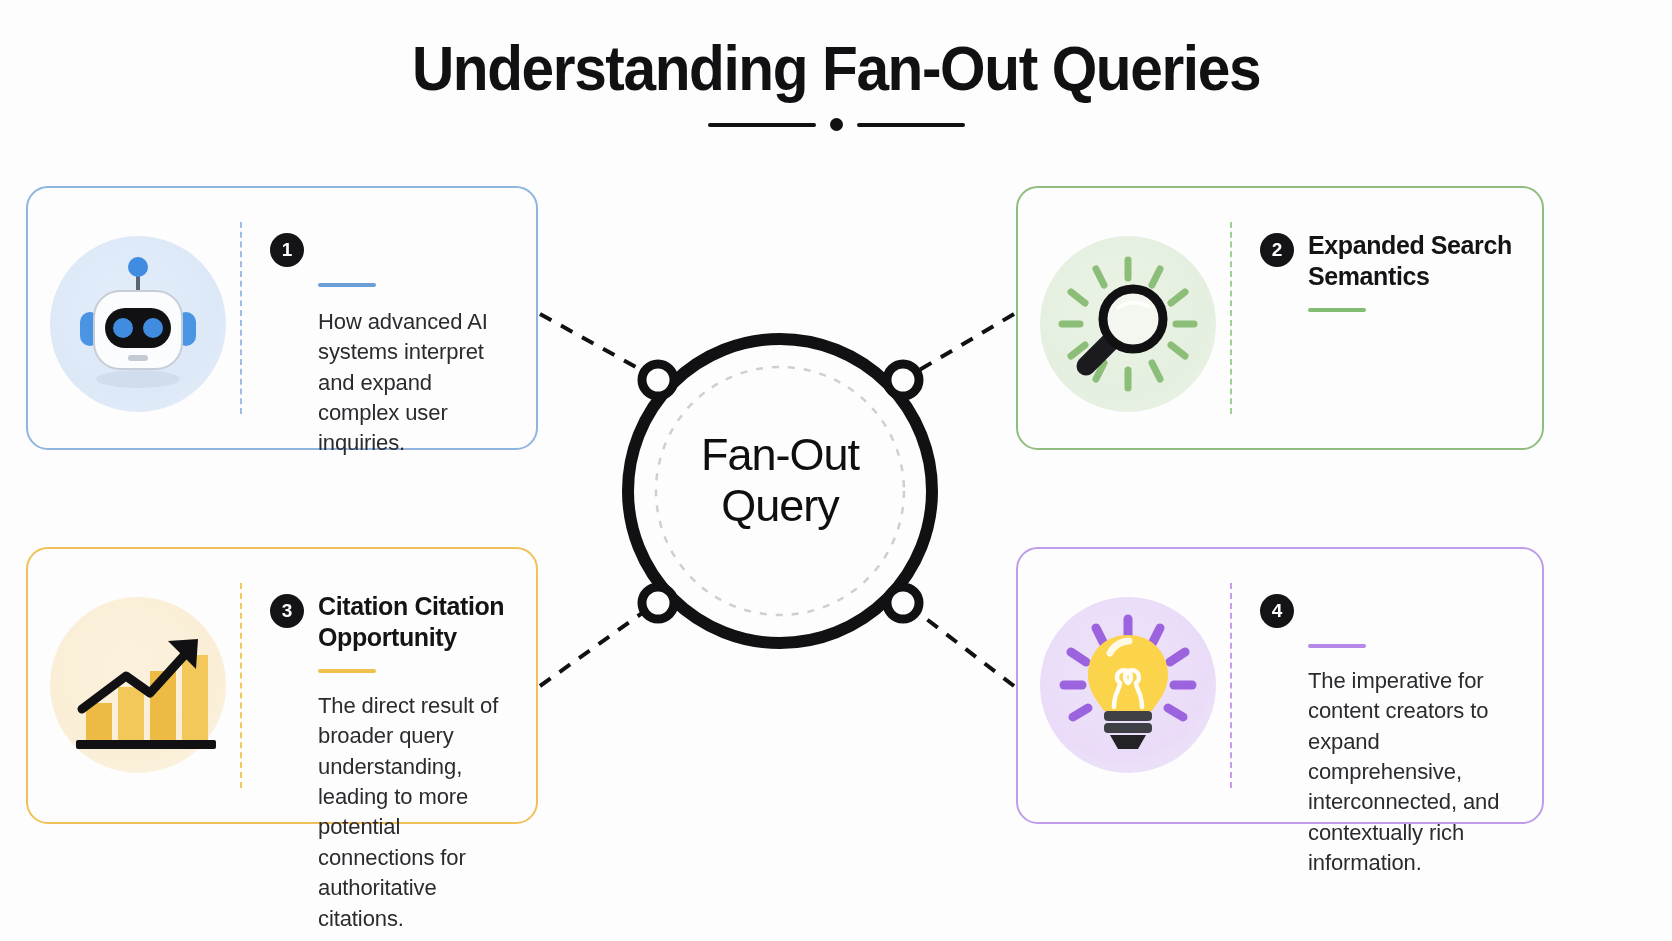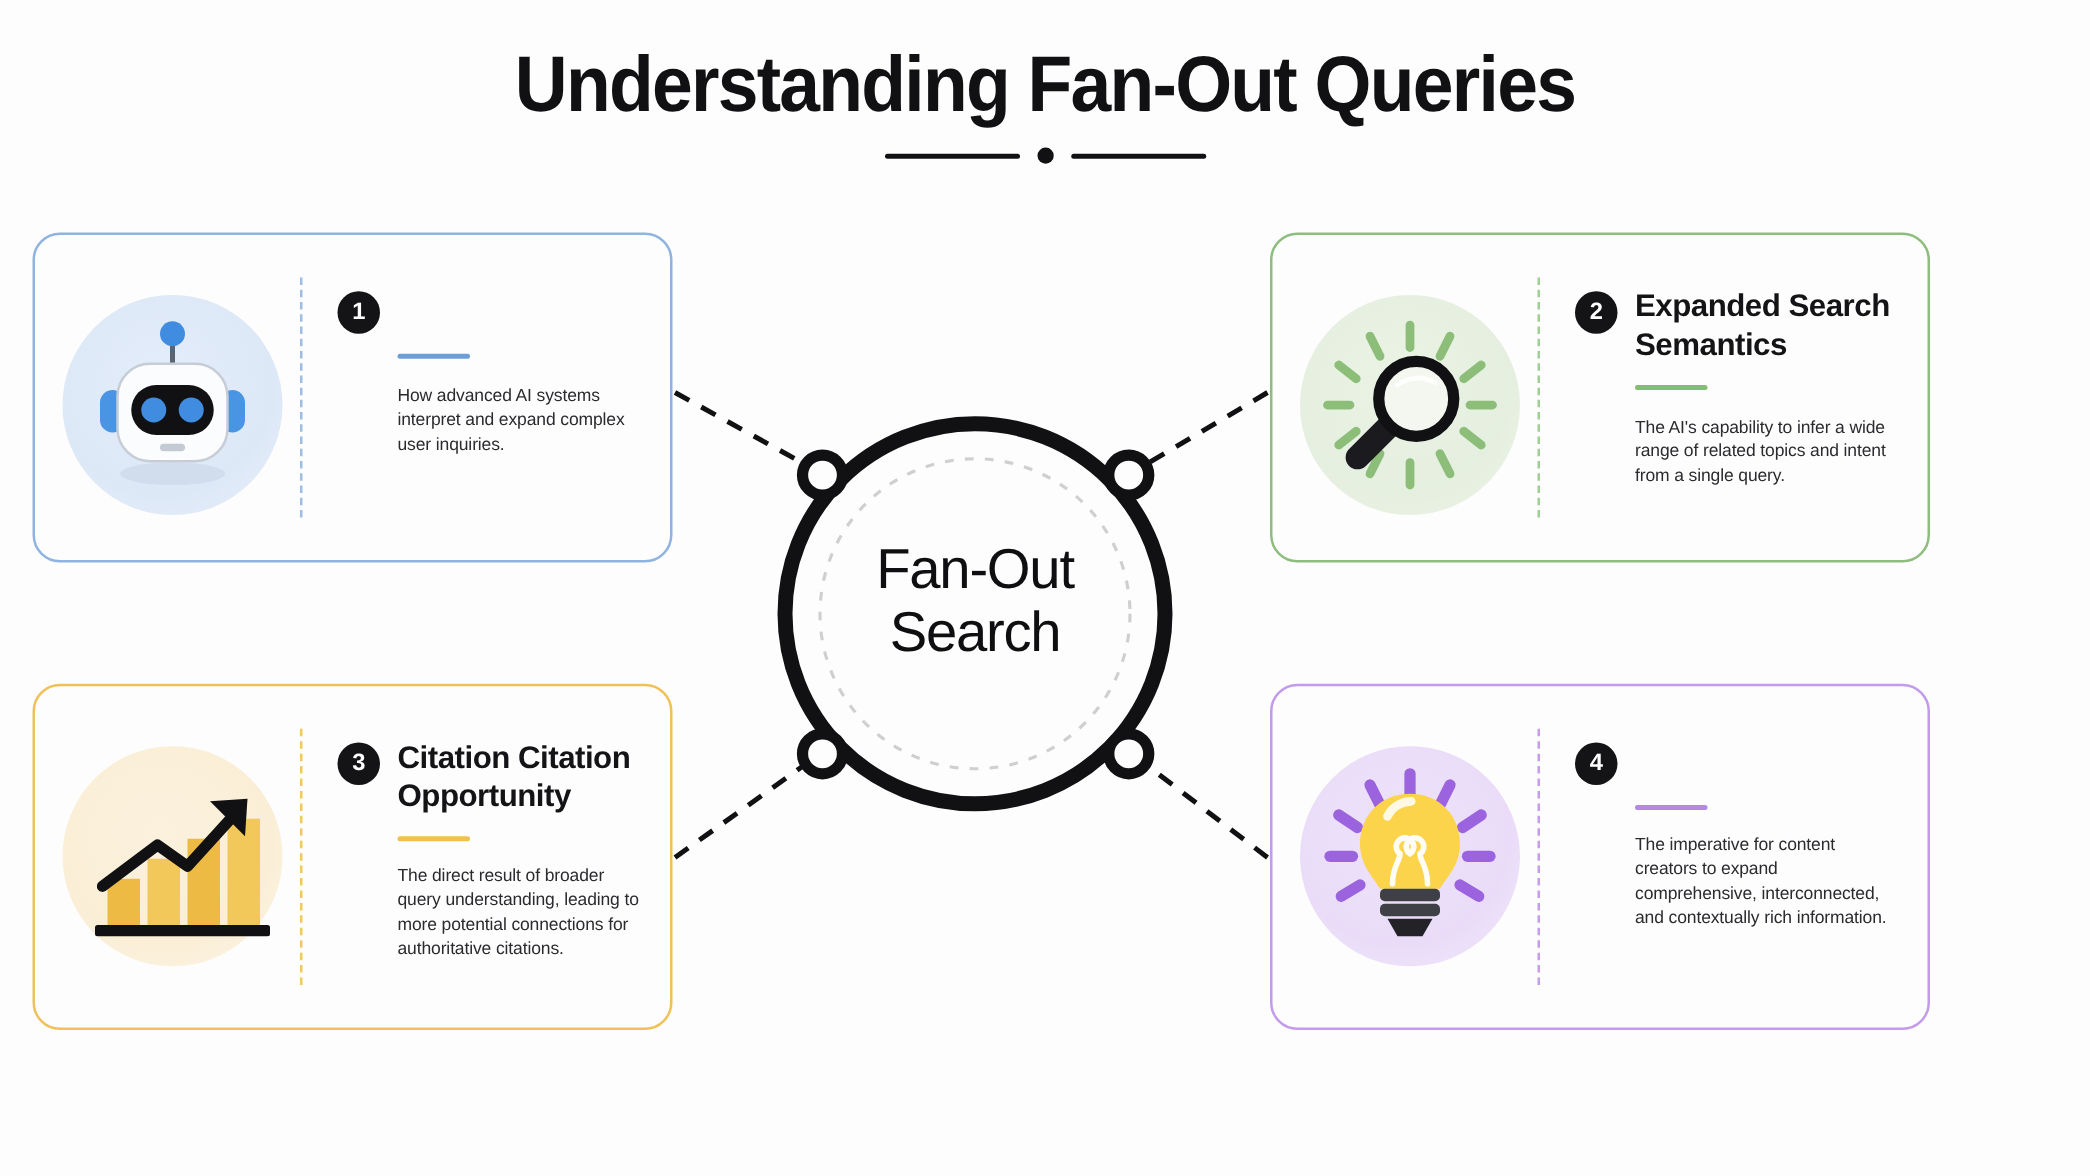--- a/index.html
+++ b/index.html
@@ -96,21 +96,21 @@
   .accent-rule {
     width: 58px; height: 4px; border-radius: 2px;
     margin: 16px 0 0 48px; background: #6c9fd8;
   }
   .c2 .accent-rule { background: #83bd71; }
   .c3 .accent-rule { background: #f1c14f; }
   .c4 .accent-rule { background: #b488e6; }
 
   .card-desc {
     margin: 20px 0 0 48px;
-    font-size: 14px;
+    font-size: 22px;
     line-height: 1.38;
     color: #2b2b2f;
     letter-spacing: -0.1px;
   }
   .c3 .card-desc, .c4 .card-desc { margin-top: 18px; }
 
   
   #hub { position: absolute; left: 0; top: 0; width: 1672px; height: 941px; pointer-events: none; }
   .hub-text {
     position: absolute;
@@ -148,21 +148,21 @@
     <circle cx="780" cy="491" r="124" fill="none" stroke="#cfcfcf" stroke-width="2.5" stroke-dasharray="7 9"></circle>
 
     <circle cx="658" cy="380" r="16" fill="#fdfdfd" stroke="#111113" stroke-width="9"></circle>
     <circle cx="903" cy="380" r="16" fill="#fdfdfd" stroke="#111113" stroke-width="9"></circle>
     <circle cx="658" cy="603" r="16" fill="#fdfdfd" stroke="#111113" stroke-width="9"></circle>
     <circle cx="903" cy="603" r="16" fill="#fdfdfd" stroke="#111113" stroke-width="9"></circle>
   </svg>
 
   <div class="hub-text">
     <div>Fan-Out</div>
-    <div>Search</div>
+    <div>Query</div>
   </div>
 
   <div class="card c1">
     <div class="card-icon">
       <svg viewBox="0 0 176 176" width="176" height="176">
         <ellipse cx="88" cy="143" rx="42" ry="9" fill="#ccd8e8" opacity="0.75"></ellipse>
         <line x1="88" y1="36" x2="88" y2="58" stroke="#5b6472" stroke-width="4" stroke-linecap="round"></line>
         <circle cx="88" cy="31" r="10" fill="#3f8ce0"></circle>
         <rect x="30" y="76" width="20" height="34" rx="10" fill="#4a95e3"></rect>
         <rect x="126" y="76" width="20" height="34" rx="10" fill="#4a95e3"></rect>
@@ -205,21 +205,20 @@
         <path d="M78 72 Q93 62 108 70" stroke="#ffffff" stroke-width="4" fill="none" opacity="0.85" stroke-linecap="round"></path>
       </svg>
     </div>
     <div class="divider-v"></div>
     <div class="card-body">
       <div class="card-head">
         <span class="num-badge">2</span>
         <span class="card-title">Expanded Search Semantics</span>
       </div>
       <div class="accent-rule"></div>
-      <div class="card-desc">The AI's capability to infer a wide range of related topics and intent from a single query.</div>
     </div>
   </div>
 
   <div class="card c3">
     <div class="card-icon">
       <svg viewBox="0 0 176 176" width="176" height="176">
         <rect x="36" y="106" width="26" height="38" fill="#edbb44"></rect>
         <rect x="68" y="90" width="26" height="54" fill="#f2c85a"></rect>
         <rect x="100" y="74" width="26" height="70" fill="#edbb44"></rect>
         <rect x="132" y="58" width="26" height="86" fill="#f2c85a"></rect>

